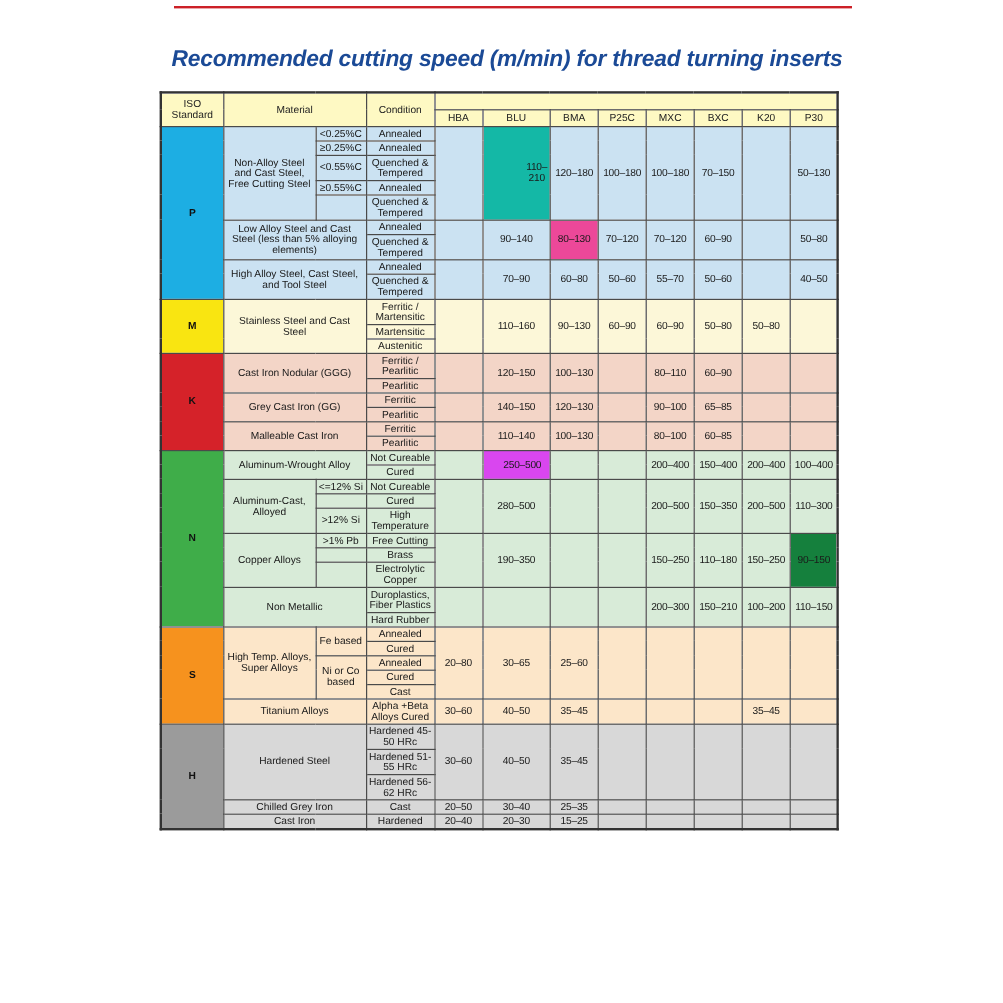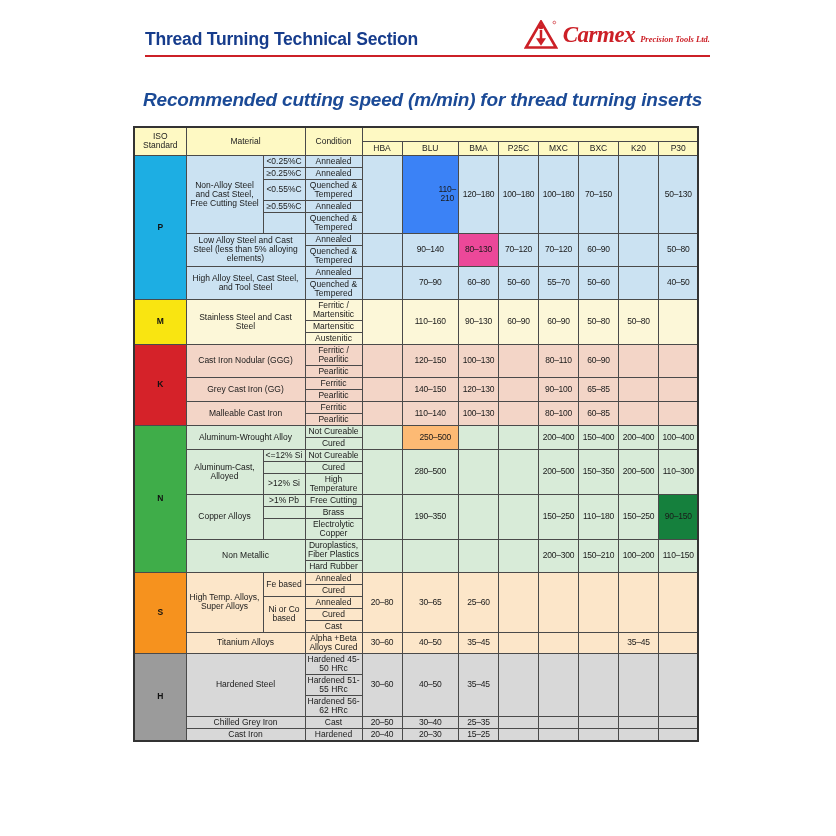--- a/index.html
+++ b/index.html
@@ -58,36 +58,20 @@
   td.material { text-align: left; padding-left: 3px; }
   td.subcol { font-size: 8.5px; }
   td.value { font-size: 9px; letter-spacing: -0.2px; }
   td.single { height: 12px; }
 </style>
 </head>
 <body>
 
 <div class="page">
 
-  <div class="header-row">
-    <div class="page-title">Thread Turning Technical Section</div>
-    <div class="logo">
-      <svg class="logo-icon" viewBox="0 0 40 36">
-        <circle cx="20" cy="8" r="3" fill="#cc2027"></circle>
-        <path d="M20 2 L38 33 L2 33 Z" fill="none" stroke="#cc2027" stroke-width="3.2"></path>
-        <line x1="20" y1="12" x2="20" y2="24" stroke="#cc2027" stroke-width="3"></line>
-        <path d="M14 22 L26 22 L20 31 Z" fill="#cc2027"></path>
-        <circle cx="36" cy="3" r="1.6" fill="none" stroke="#cc2027" stroke-width="0.8"></circle>
-      </svg>
-      <div class="logo-text">
-        <span class="logo-name">Carmex</span>
-        <span class="logo-suffix">Precision Tools Ltd.</span>
-      </div>
-    </div>
-  </div>
   <div class="red-line"></div>
 
   <div class="subtitle">Recommended cutting speed (m/min) for thread turning inserts</div>
 
   <table class="speeds">
     <colgroup>
       <col style="width:52px">
         <col style="width:77px">
         <col style="width:42px">
         <col style="width:57px">
@@ -118,21 +102,21 @@
           <th class="grade">P30</th>
         </tr>
       </thead>
     <tbody id="speeds-body">
         <tr>
           <td class="iso-letter" rowspan="9" style="background: rgb(29, 174, 227);">P</td>
           <td class="material" rowspan="5" colspan="1" style="background: rgb(203, 226, 242);">Non-Alloy Steel and Cast Steel, Free Cutting Steel</td>
           <td class="subcol" rowspan="1" style="background: rgb(203, 226, 242);">&lt;0.25%C</td>
           <td class="single" style="background: rgb(203, 226, 242);">Annealed</td>
           <td class="value" rowspan="5" style="background: rgb(203, 226, 242);"></td>
-          <td class="value" rowspan="5" style="background: #3b82f6; padding-left: 36px;">110–210</td>
+          <td class="value" rowspan="5" style="background: #14b8a6; padding-left: 36px;">110–210</td>
           <td class="value" rowspan="5" style="background: rgb(203, 226, 242);">120–180</td>
           <td class="value" rowspan="5" style="background: rgb(203, 226, 242);">100–180</td>
           <td class="value" rowspan="5" style="background: rgb(203, 226, 242);">100–180</td>
           <td class="value" rowspan="5" style="background: rgb(203, 226, 242);">70–150</td>
           <td class="value" rowspan="5" style="background: rgb(203, 226, 242);"></td>
           <td class="value" rowspan="5" style="background: rgb(203, 226, 242);">50–130</td>
         </tr>
         <tr>
           <td class="subcol" rowspan="1" style="background: rgb(203, 226, 242);">≥0.25%C</td>
           <td class="single" style="background: rgb(203, 226, 242);">Annealed</td>
@@ -242,21 +226,21 @@
           <td class="value" rowspan="2" style="background: rgb(243, 213, 199);"></td>
         </tr>
         <tr>
           <td class="single" style="background: rgb(243, 213, 199);">Pearlitic</td>
         </tr>
         <tr>
           <td class="iso-letter" rowspan="10" style="background: rgb(63, 173, 73);">N</td>
           <td class="material" rowspan="2" colspan="2" style="background: rgb(216, 235, 216);">Aluminum-Wrought Alloy</td>
           <td class="single" style="background: rgb(216, 235, 216);">Not Cureable</td>
           <td class="value" rowspan="2" style="background: rgb(216, 235, 216);"></td>
-          <td class="value" rowspan="2" style="background: #fdba74; padding-left: 12px;">250–500</td>
+          <td class="value" rowspan="2" style="background: #d946ef; padding-left: 12px;">250–500</td>
           <td class="value" rowspan="2" style="background: rgb(216, 235, 216);"></td>
           <td class="value" rowspan="2" style="background: rgb(216, 235, 216);"></td>
           <td class="value" rowspan="2" style="background: rgb(216, 235, 216);">200–400</td>
           <td class="value" rowspan="2" style="background: rgb(216, 235, 216);">150–400</td>
           <td class="value" rowspan="2" style="background: rgb(216, 235, 216);">200–400</td>
           <td class="value" rowspan="2" style="background: rgb(216, 235, 216);">100–400</td>
         </tr>
         <tr>
           <td class="single" style="background: rgb(216, 235, 216);">Cured</td>
         </tr>

